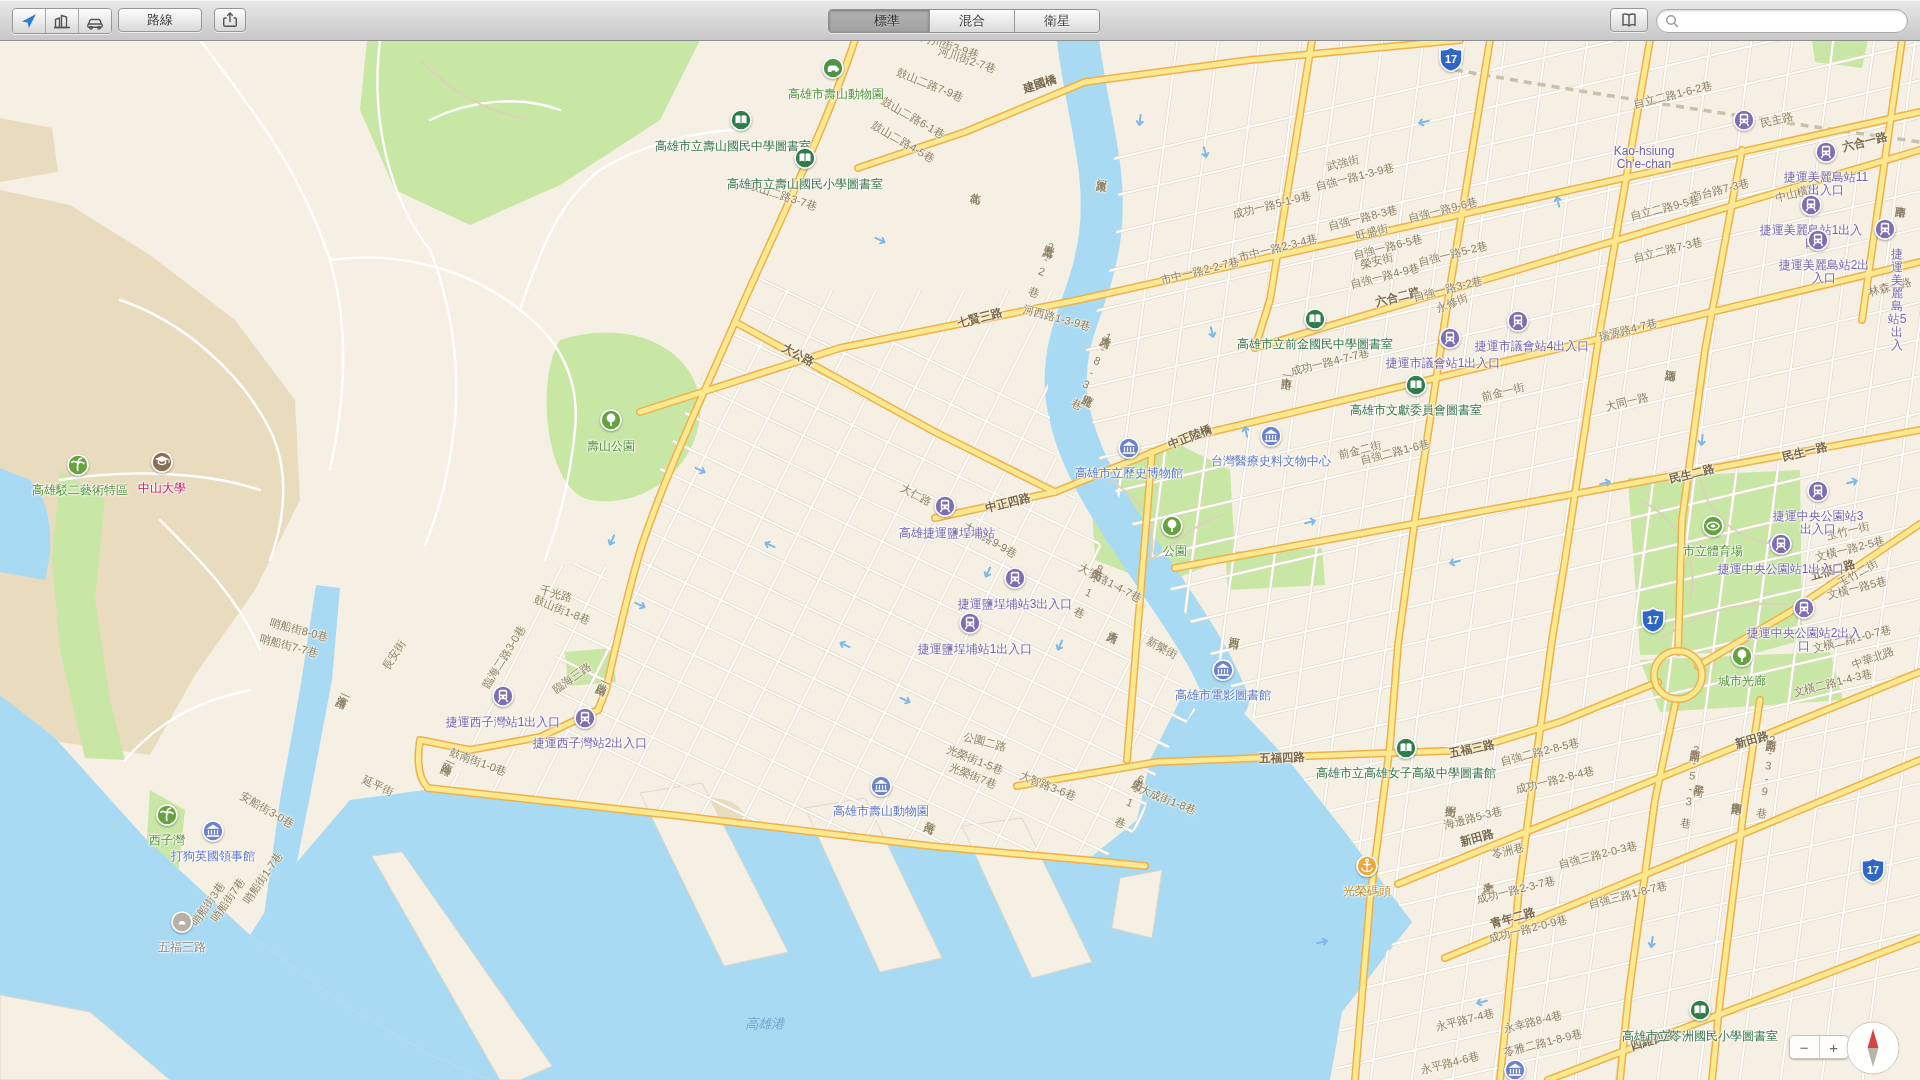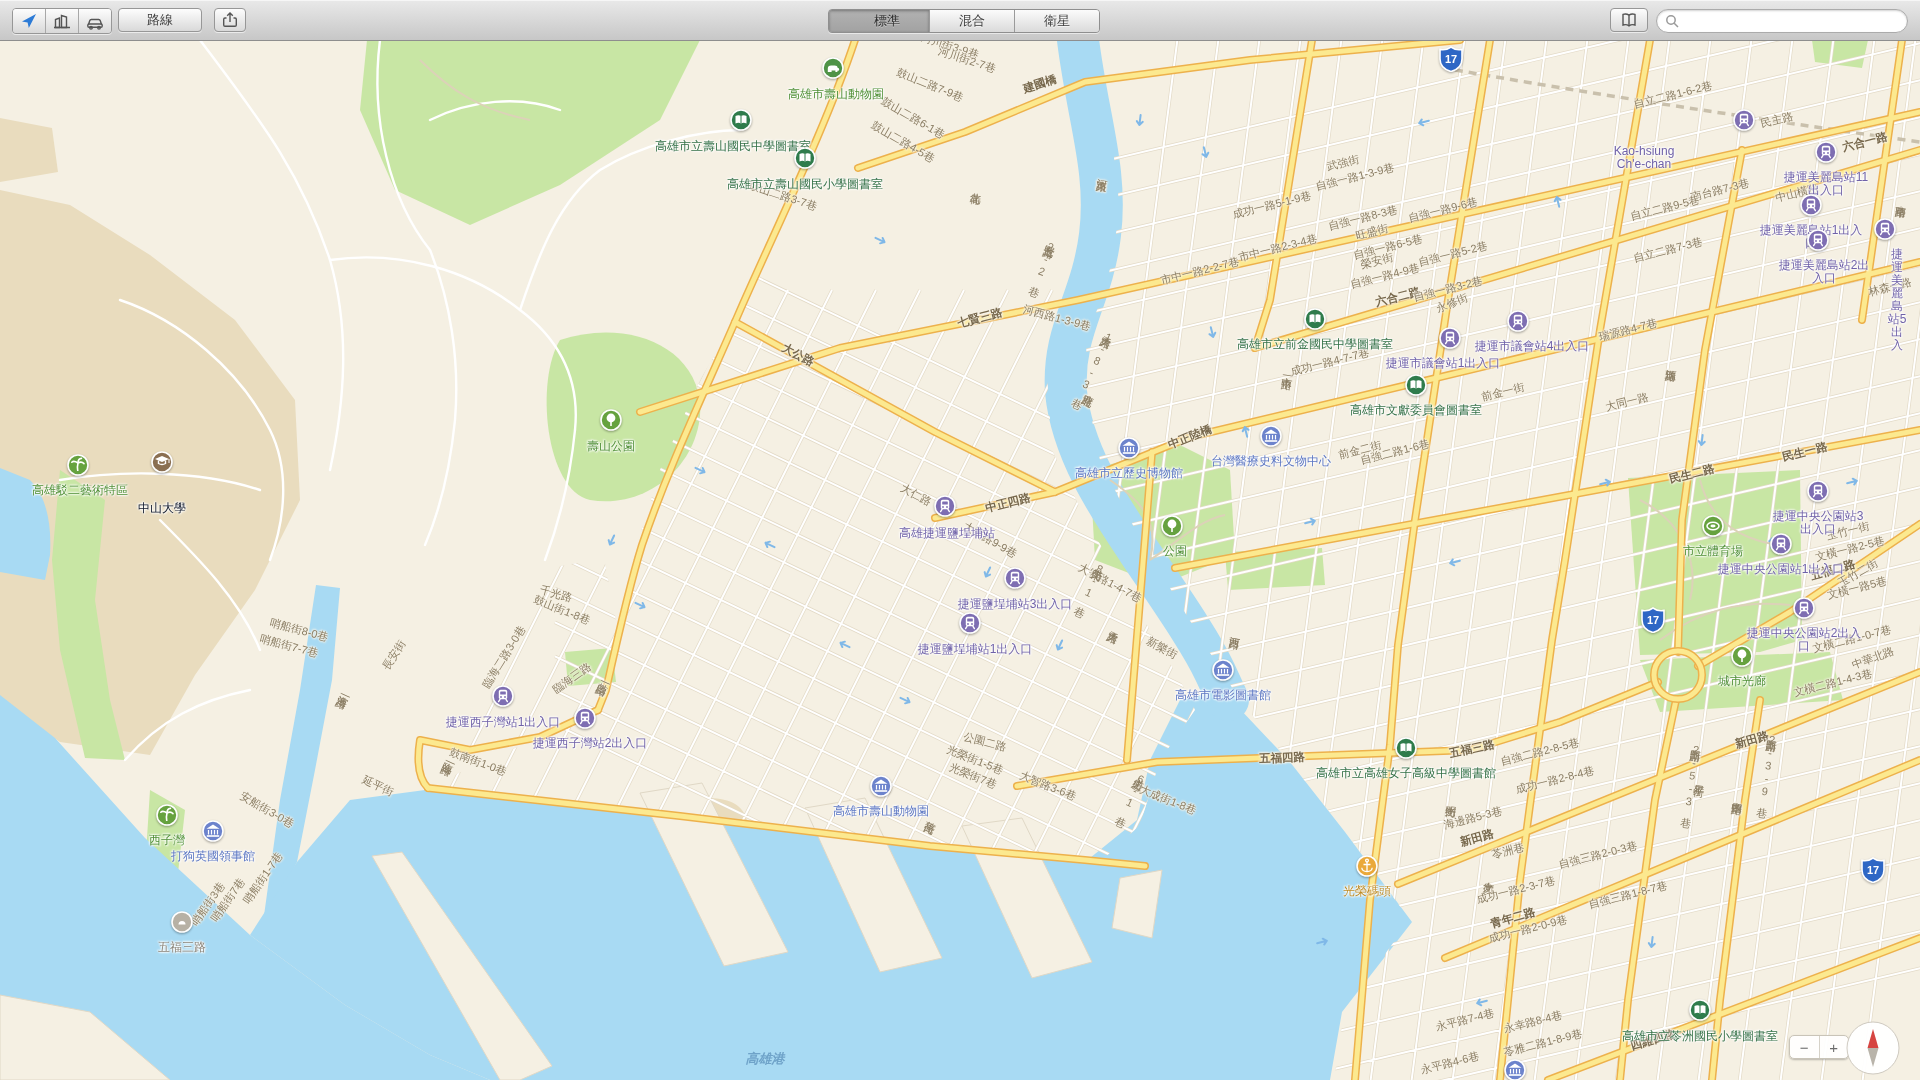--- a/index.html
+++ b/index.html
@@ -33,21 +33,21 @@
   #label-layer,#poi-layer{position:absolute;left:0;top:0;width:1920px;height:1080px;pointer-events:none;}
   .st{position:absolute;font-size:11px;color:#8A7D63;white-space:nowrap;
     text-shadow:0 0 2px #F7F2E6,0 0 2px #F7F2E6,1px 1px 2px #F7F2E6,-1px -1px 2px #F7F2E6;}
   .st.mj{font-size:11.5px;color:#77684C;font-weight:bold;}
   .st.v{writing-mode:vertical-rl;text-orientation:upright;letter-spacing:1px;}
   .wl{position:absolute;font-size:13px;font-style:italic;color:#6FA3C9;white-space:nowrap;transform:translate(-50%,-50%);}
   .poi{position:absolute;transform:translate(-50%,-50%);pointer-events:auto;filter:drop-shadow(0 1px 1px rgba(0,0,0,.35));}
   .plabel{position:absolute;transform:translate(-50%,0);font-size:12px;white-space:pre-line;text-align:center;line-height:13px;
     text-shadow:0 0 2px #fff,0 0 2px #fff,1px 1px 2px #fff,-1px -1px 2px #fff;}
   .c-mrt{color:#6F61A8;} .c-book{color:#337046;} .c-tree,.c-palm,.c-zoo,.c-stadium{color:#4E8F35;}
-  .c-museum{color:#5B76C2;} .c-school{color:#0f172a;margin-top:20px;} .c-gate{color:#8B857A;} .c-pier{color:#BE8B25;}
+  .c-museum{color:#5B76C2;} .c-school{color:#be185d;} .c-gate{color:#8B857A;} .c-pier{color:#BE8B25;}
   .shield{position:absolute;transform:translate(-50%,-50%);filter:drop-shadow(0 1px 1px rgba(0,0,0,.3));}
   
   #zoom-ctl{position:absolute;left:1789px;top:1035px;width:58px;height:22px;background:rgba(255,255,255,.92);
     border:1px solid #C9C4B8;border-radius:5px;display:flex;z-index:40;box-shadow:0 1px 2px rgba(0,0,0,.25);}
   #zoom-ctl div{flex:1;display:flex;align-items:center;justify-content:center;font-size:15px;color:#6b6b6b;}
   #zoom-ctl div:first-child{border-right:1px solid #D6D2C8;}
   #compass{position:absolute;left:1845px;top:1020px;z-index:40;}
 </style>
 </head>
 <body>
@@ -335,21 +335,21 @@
       <div class="st v" style="left: 1768px; top: 765px; transform: translate(-50%, -50%) rotate(8deg);">新田路2-3-9巷</div>
       <div class="st v" style="left: 1452px; top: 798px; transform: translate(-50%, -50%) rotate(8deg);">光明街</div>
       <div class="st" style="left: 1473px; top: 818px; transform: translate(-50%, -50%) rotate(-14deg);">海邊路5-3巷</div>
       <div class="st" style="left: 1540px; top: 752px; transform: translate(-50%, -50%) rotate(-14deg);">自強二路2-8-5巷</div>
       <div class="st" style="left: 1555px; top: 780px; transform: translate(-50%, -50%) rotate(-14deg);">成功一路2-8-4巷</div>
       <div class="st" style="left: 1465px; top: 1020px; transform: translate(-50%, -50%) rotate(-14deg);">永平路7-4巷</div>
       <div class="st" style="left: 1533px; top: 1022px; transform: translate(-50%, -50%) rotate(-14deg);">永幸路8-4巷</div>
       <div class="st" style="left: 1543px; top: 1043px; transform: translate(-50%, -50%) rotate(-14deg);">苓雅二路1-8-9巷</div>
       <div class="st" style="left: 1450px; top: 1063px; transform: translate(-50%, -50%) rotate(-14deg);">永平路4-6巷</div>
       <div class="st mj" style="left: 1653px; top: 1040px; transform: translate(-50%, -50%) rotate(-16deg);">四維四路</div>
-      <div class="wl" style="left: 765px; top: 1059px; font-weight: bold;">高雄港</div>
+      <div class="wl" style="left: 765px; top: 1024px;">高雄港</div>
     </div>
   <div id="poi-layer">
       <div class="poi" style="left: 833px; top: 70px;"><svg width="22" height="22" viewBox="0 0 22 22">
           <circle cx="11" cy="11" r="10" fill="#4F9347" stroke="#fff" stroke-width="1.6"></circle>
           <path d="M5.8 15 v-3.4 q0-3.2 3.4-3.2 h3.4 q2.8 0 3 2.4 q1.6.2 1.6 1.7 q0 1.2-1.2 1.3 h-.6 v1.2 h-2 v-1.6 h-3.8 v1.6 h-2 Z" fill="#fff"></path>
         </svg></div>
       <div class="plabel c-zoo" style="left: 836px; top: 88px;">高雄市壽山動物園</div>
       <div class="poi" style="left: 741px; top: 122px;"><svg width="22" height="22" viewBox="0 0 22 22">
           <circle cx="11" cy="11" r="10" fill="#2F7C4C" stroke="#fff" stroke-width="1.6"></circle>
           <path d="M5.5 7 q3-1.6 5.5 0 q2.5-1.6 5.5 0 v7.5 q-3-1.4-5.5 0 q-2.5-1.4-5.5 0 Z" fill="#fff"></path>

